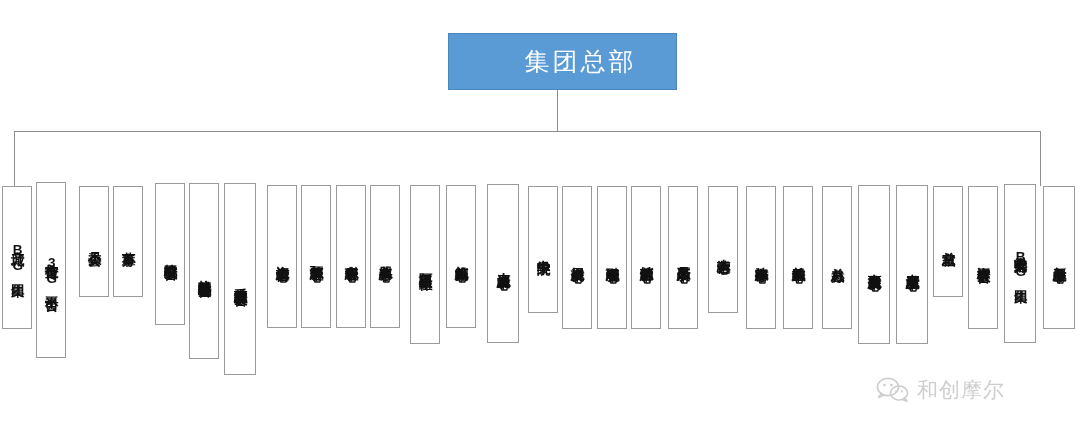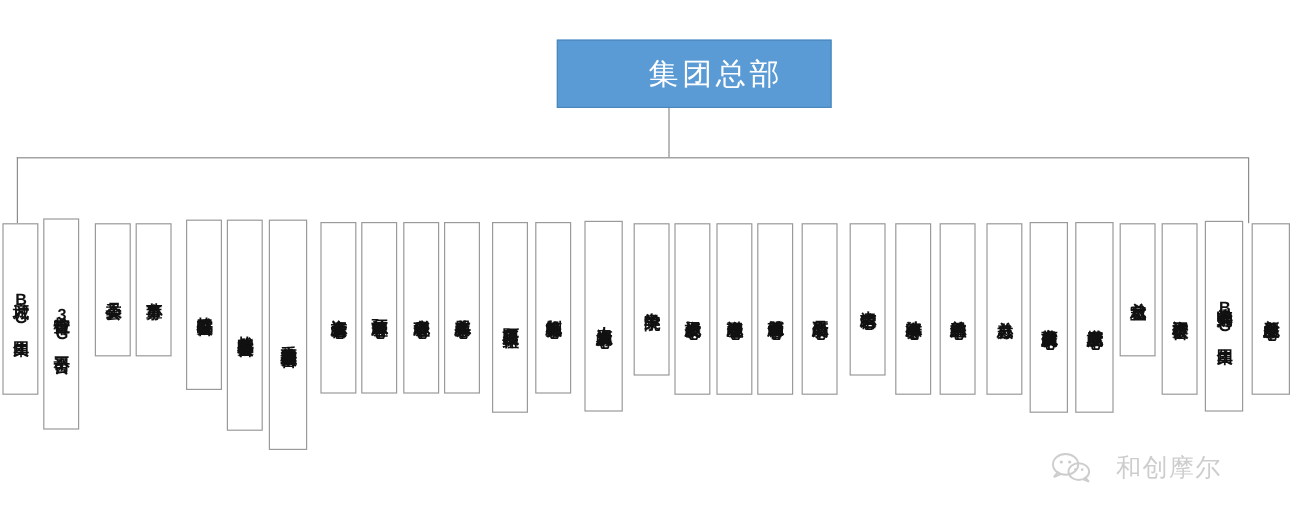--- a/index.html
+++ b/index.html
@@ -8,21 +8,21 @@
     background:#ffffff;
     font-family:"Liberation Sans","DejaVu Sans",sans-serif;
     overflow:hidden;
     position:relative;
   }
   #chart{position:absolute;inset:0;width:1080px;height:437px;}
 
   
   .hq-box{
     position:absolute;
-    left:464px; top:33px;
+    left:448px; top:33px;
     width:229px; height:57px;
     background:#5B9BD5;
     border:1px solid #4a87bd;
     box-sizing:border-box;
     display:flex;align-items:center;justify-content:center;
     color:#ffffff;
     font-size:25px;
     letter-spacing:3px;
     font-weight:400;
     padding-left:36px;
@@ -53,21 +53,21 @@
     color:#111111;
     font-weight:700;
     letter-spacing:0.5px;
     white-space:nowrap;
   }
 
   
   .watermark{
     position:absolute;
     left:876px; top:376px;
-    display:flex;align-items:center;gap:20px;
+    display:flex;align-items:center;gap:7px;
     opacity:.34;
     pointer-events:none;
   }
   .wm-text{
     font-size:21px;color:#6f6f6f;letter-spacing:1px;
   }
   .wm-icon{display:block;}
 </style>
 </head>
 <body>

